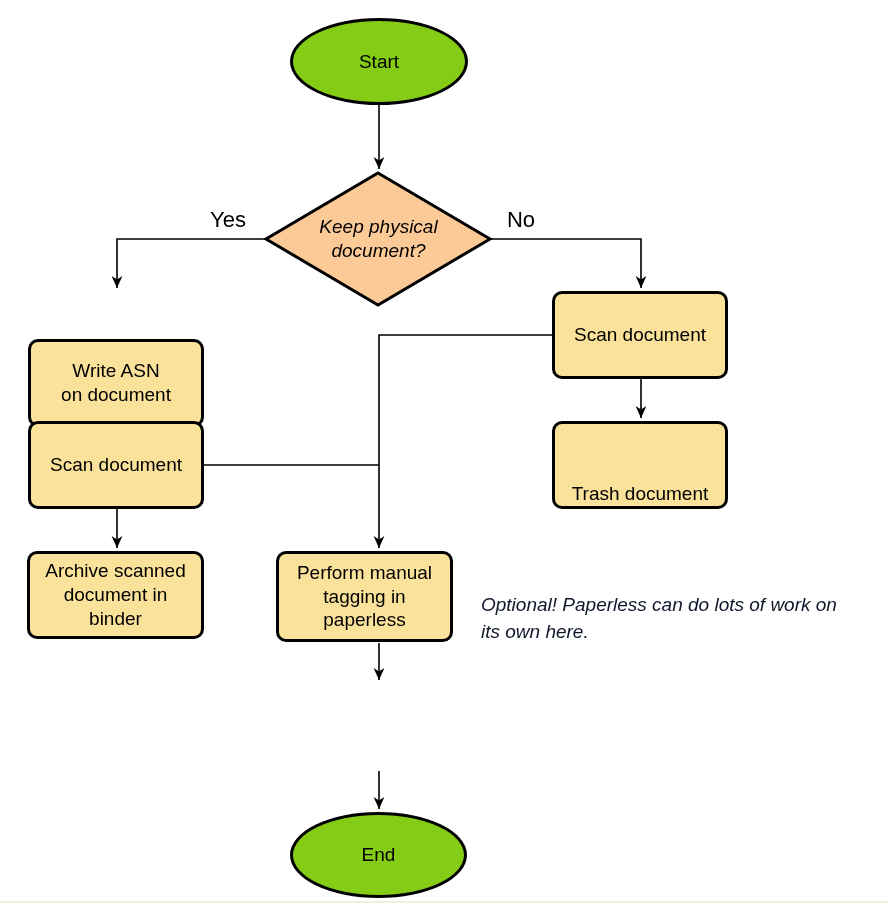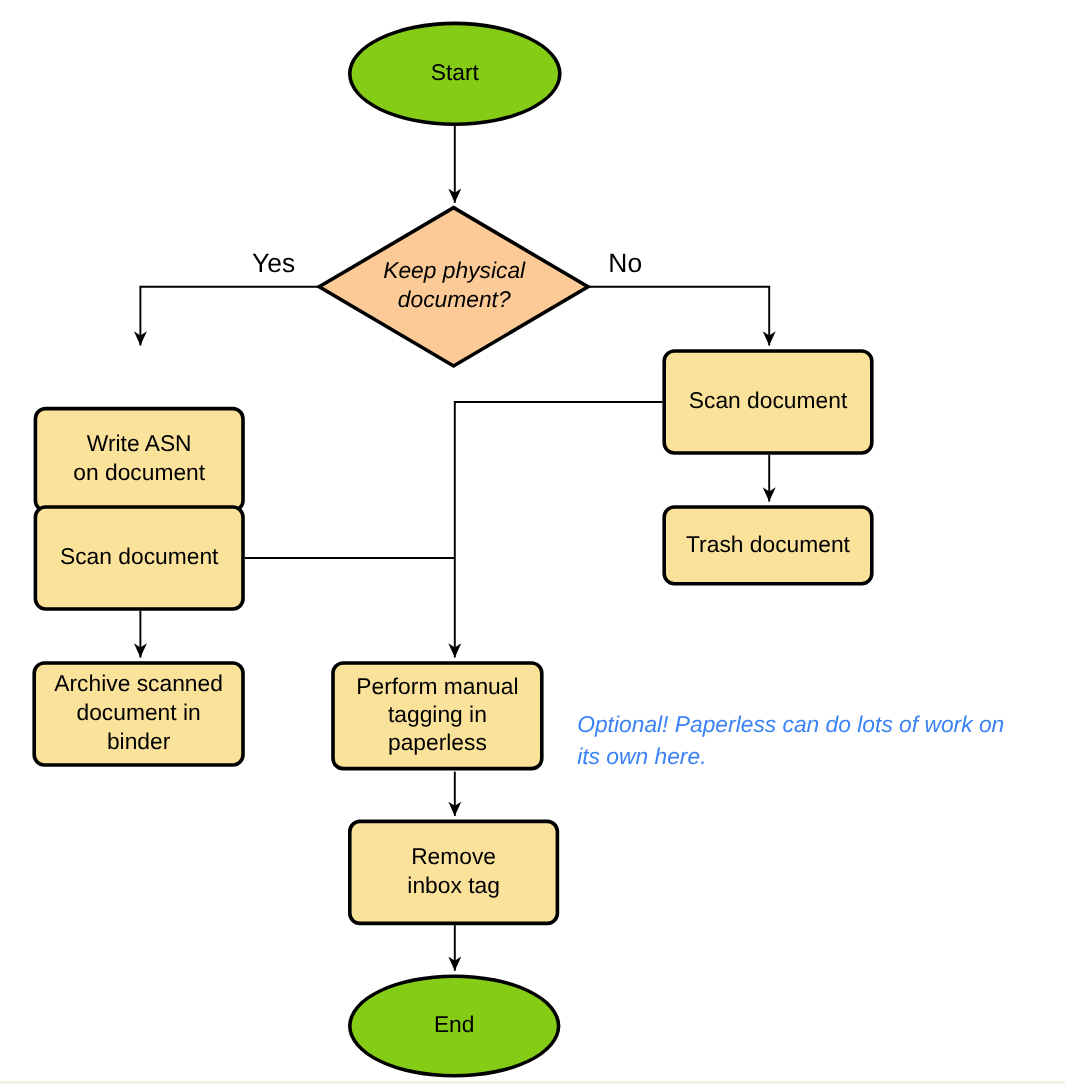--- a/index.html
+++ b/index.html
@@ -61,41 +61,41 @@
     background: transparent;
     border: none;
     font-style: italic;
   }
   .n-start      { left: 290px; top: 18px;  width: 178px; height: 87px; }
   .n-decision   { left: 278px; top: 201px; width: 201px; height: 76px; }
   .n-write-asn  { left: 28px;  top: 291px; width: 176px; height: 88px; margin-top: 48px; }
   .n-scan-left  { left: 28px;  top: 421px; width: 176px; height: 88px; }
   .n-archive    { left: 27px;  top: 551px; width: 177px; height: 88px; }
   .n-scan-right { left: 552px; top: 291px; width: 176px; height: 88px; }
-  .n-trash      { left: 552px; top: 421px; width: 176px; height: 67px; }
+  .n-trash      { left: 552px; top: 421px; width: 176px; height: 88px; align-items: flex-end; }
   .n-tagging    { left: 276px; top: 551px; width: 177px; height: 91px; }
   .n-remove     { left: 290px; top: 683px; width: 176px; height: 88px; }
   .n-end        { left: 290px; top: 812px; width: 177px; height: 86px; }
   .edge-label {
     position: absolute;
     font-size: 22px;
     color: #000000;
     text-align: center;
   }
   .l-yes { left: 204px; top: 207px; width: 48px; }
   .l-no  { left: 497px; top: 207px; width: 48px; }
   .note {
     position: absolute;
     left: 481px;
     top: 591px;
     width: 404px;
     font-style: italic;
     font-size: 19px;
     line-height: 27px;
-    color: #3b82f6;
+    color: #0f172a;
     white-space: pre-line;
   }
   .bottom-line {
     position: absolute;
     left: 0;
     top: 901px;
     width: 888px;
     height: 2px;
     background: #f3efe0;
   }
@@ -163,24 +163,20 @@
 
   <div class="node process n-tagging">
     <span class="lbl">Perform manual
 tagging in
 paperless</span>
   </div>
 
   <div class="note">Optional! Paperless can do lots of work on
 its own here.</div>
 
-  <div class="node process n-remove">
-    <span class="lbl">Remove
-inbox tag</span>
-  </div>
 
   <div class="node terminator n-end">
     <span class="lbl">End</span>
   </div>
 
   <div class="bottom-line"></div>
 
 </div>
 
 </body></html>

